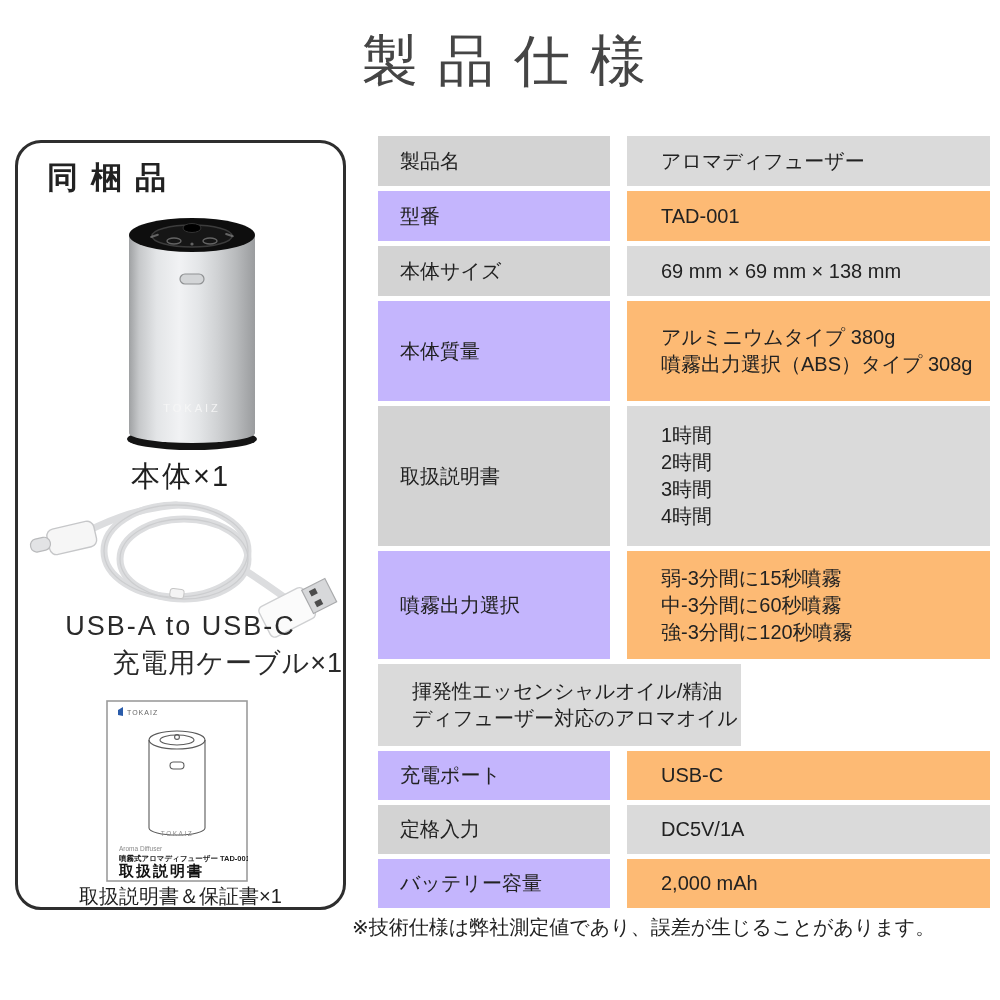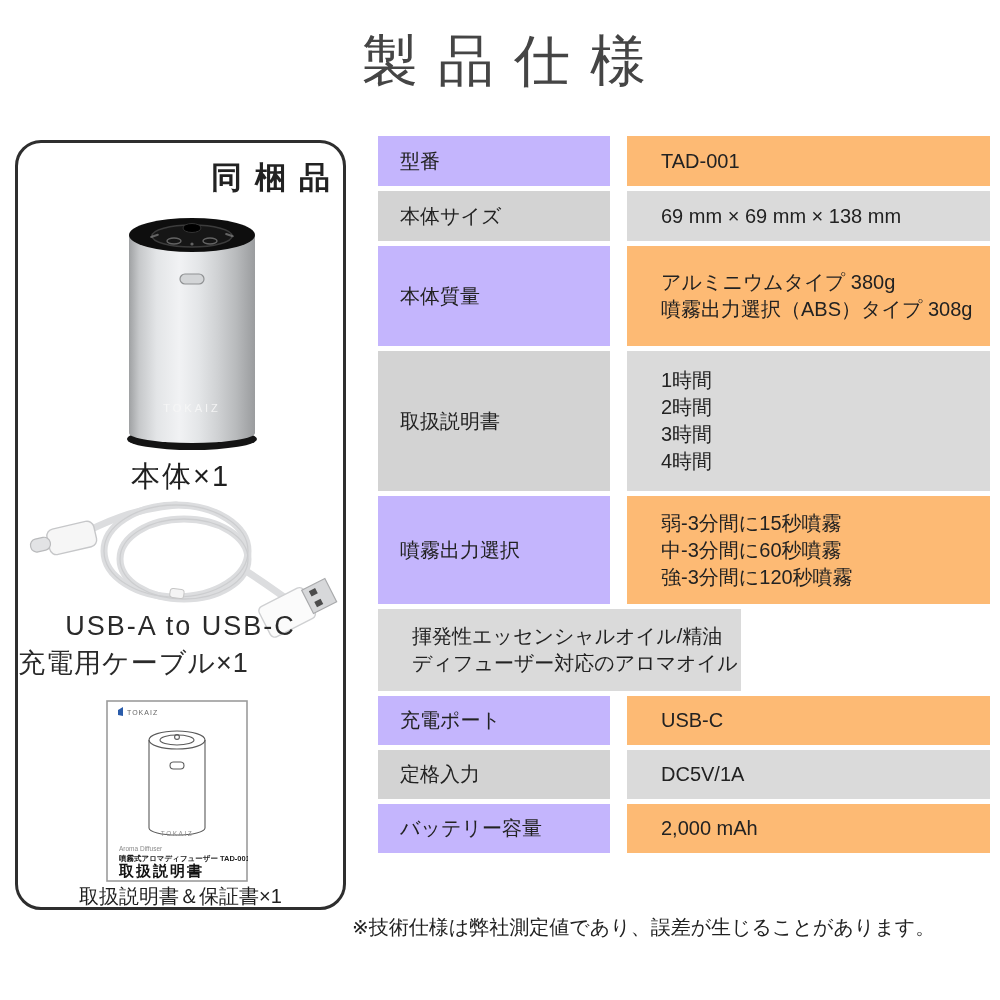--- a/index.html
+++ b/index.html
@@ -7,29 +7,29 @@
     font-family:"Liberation Sans","DejaVu Sans",sans-serif; color:#1f1f1f; }
   .stage { position:relative; width:1000px; height:1000px; overflow:hidden; background:#fff; }
 
   
   .page-title { position:absolute; top:24px; left:0; width:1000px; text-align:center;
     font-size:56px; font-weight:400; color:#454545; letter-spacing:20px; padding-left:28px; }
 
   
   .panel { position:absolute; left:15px; top:140px; width:331px; height:770px;
     border:3px solid #2e2e2e; border-radius:26px; background:#fff; }
-  .panel-title { position:absolute; top:14px; left:0; width:100%; text-align:right;
-    font-size:31px; font-weight:700; color:#222; letter-spacing:13px; padding-left:13px; }
+  .panel-title { position:absolute; top:14px; left:0; width:100%; text-align:left;
+    font-size:31px; font-weight:700; color:#222; letter-spacing:13px; padding-left:29px; }
   .device-svg { position:absolute; left:98px; top:62px; }
   .device-caption { position:absolute; top:314px; left:0; width:100%; text-align:center;
     font-size:29px; color:#1f1f1f; letter-spacing:2px; }
   .cable-svg { position:absolute; left:6px; top:350px; }
   .cable-caption1 { position:absolute; top:468px; left:0; width:100%; text-align:center;
     font-size:27px; color:#2a2a2a; letter-spacing:2px; }
-  .cable-caption2 { position:absolute; top:502px; left:0; width:100%; text-align:left;
+  .cable-caption2 { position:absolute; top:502px; left:0; width:100%; text-align:right;
     font-size:27px; color:#2a2a2a; letter-spacing:1px; }
   .manual-svg { position:absolute; left:88px; top:557px; }
   .manual-caption { position:absolute; top:740px; left:0; width:100%; text-align:center;
     font-size:20px; color:#1f1f1f; }
 
   
   .spec-table { position:absolute; left:378px; top:136px; width:612px; }
   .spec-row { display:flex; margin-bottom:5px; }
   .spec-label { width:232px; margin-right:17px; display:flex; align-items:center;
     padding-left:22px; font-size:20px; color:#222; }
@@ -126,20 +126,26 @@
       <text x="71" y="136" text-anchor="middle" font-size="6.5" letter-spacing="1.5" fill="#8d8d8d">TOKAIZ</text>
       <text x="13" y="151" font-size="6.5" fill="#8a8a8a">Aroma Diffuser</text>
       <text x="13" y="161" font-size="7.5" font-weight="bold" fill="#1c1c1c">噴霧式アロマディフューザー TAD-001</text>
       <text x="13" y="176" font-size="15" font-weight="bold" letter-spacing="2" fill="#111">取扱説明書</text>
     </svg>
     <div class="manual-caption">取扱説明書＆保証書×1</div>
   </div>
 
   <div class="spec-table">
 
+    <div class="spec-row row-dark h50">
+      <div class="spec-label">製品名</div>
+      <div class="spec-value">
+        <div>アロマディフューザー</div>
+      </div>
+    </div>
 
     <div class="spec-row row-light h50">
       <div class="spec-label">型番</div>
       <div class="spec-value">
         <div>TAD-001</div>
       </div>
     </div>
 
     <div class="spec-row row-dark h50">
       <div class="spec-label">本体サイズ</div>

